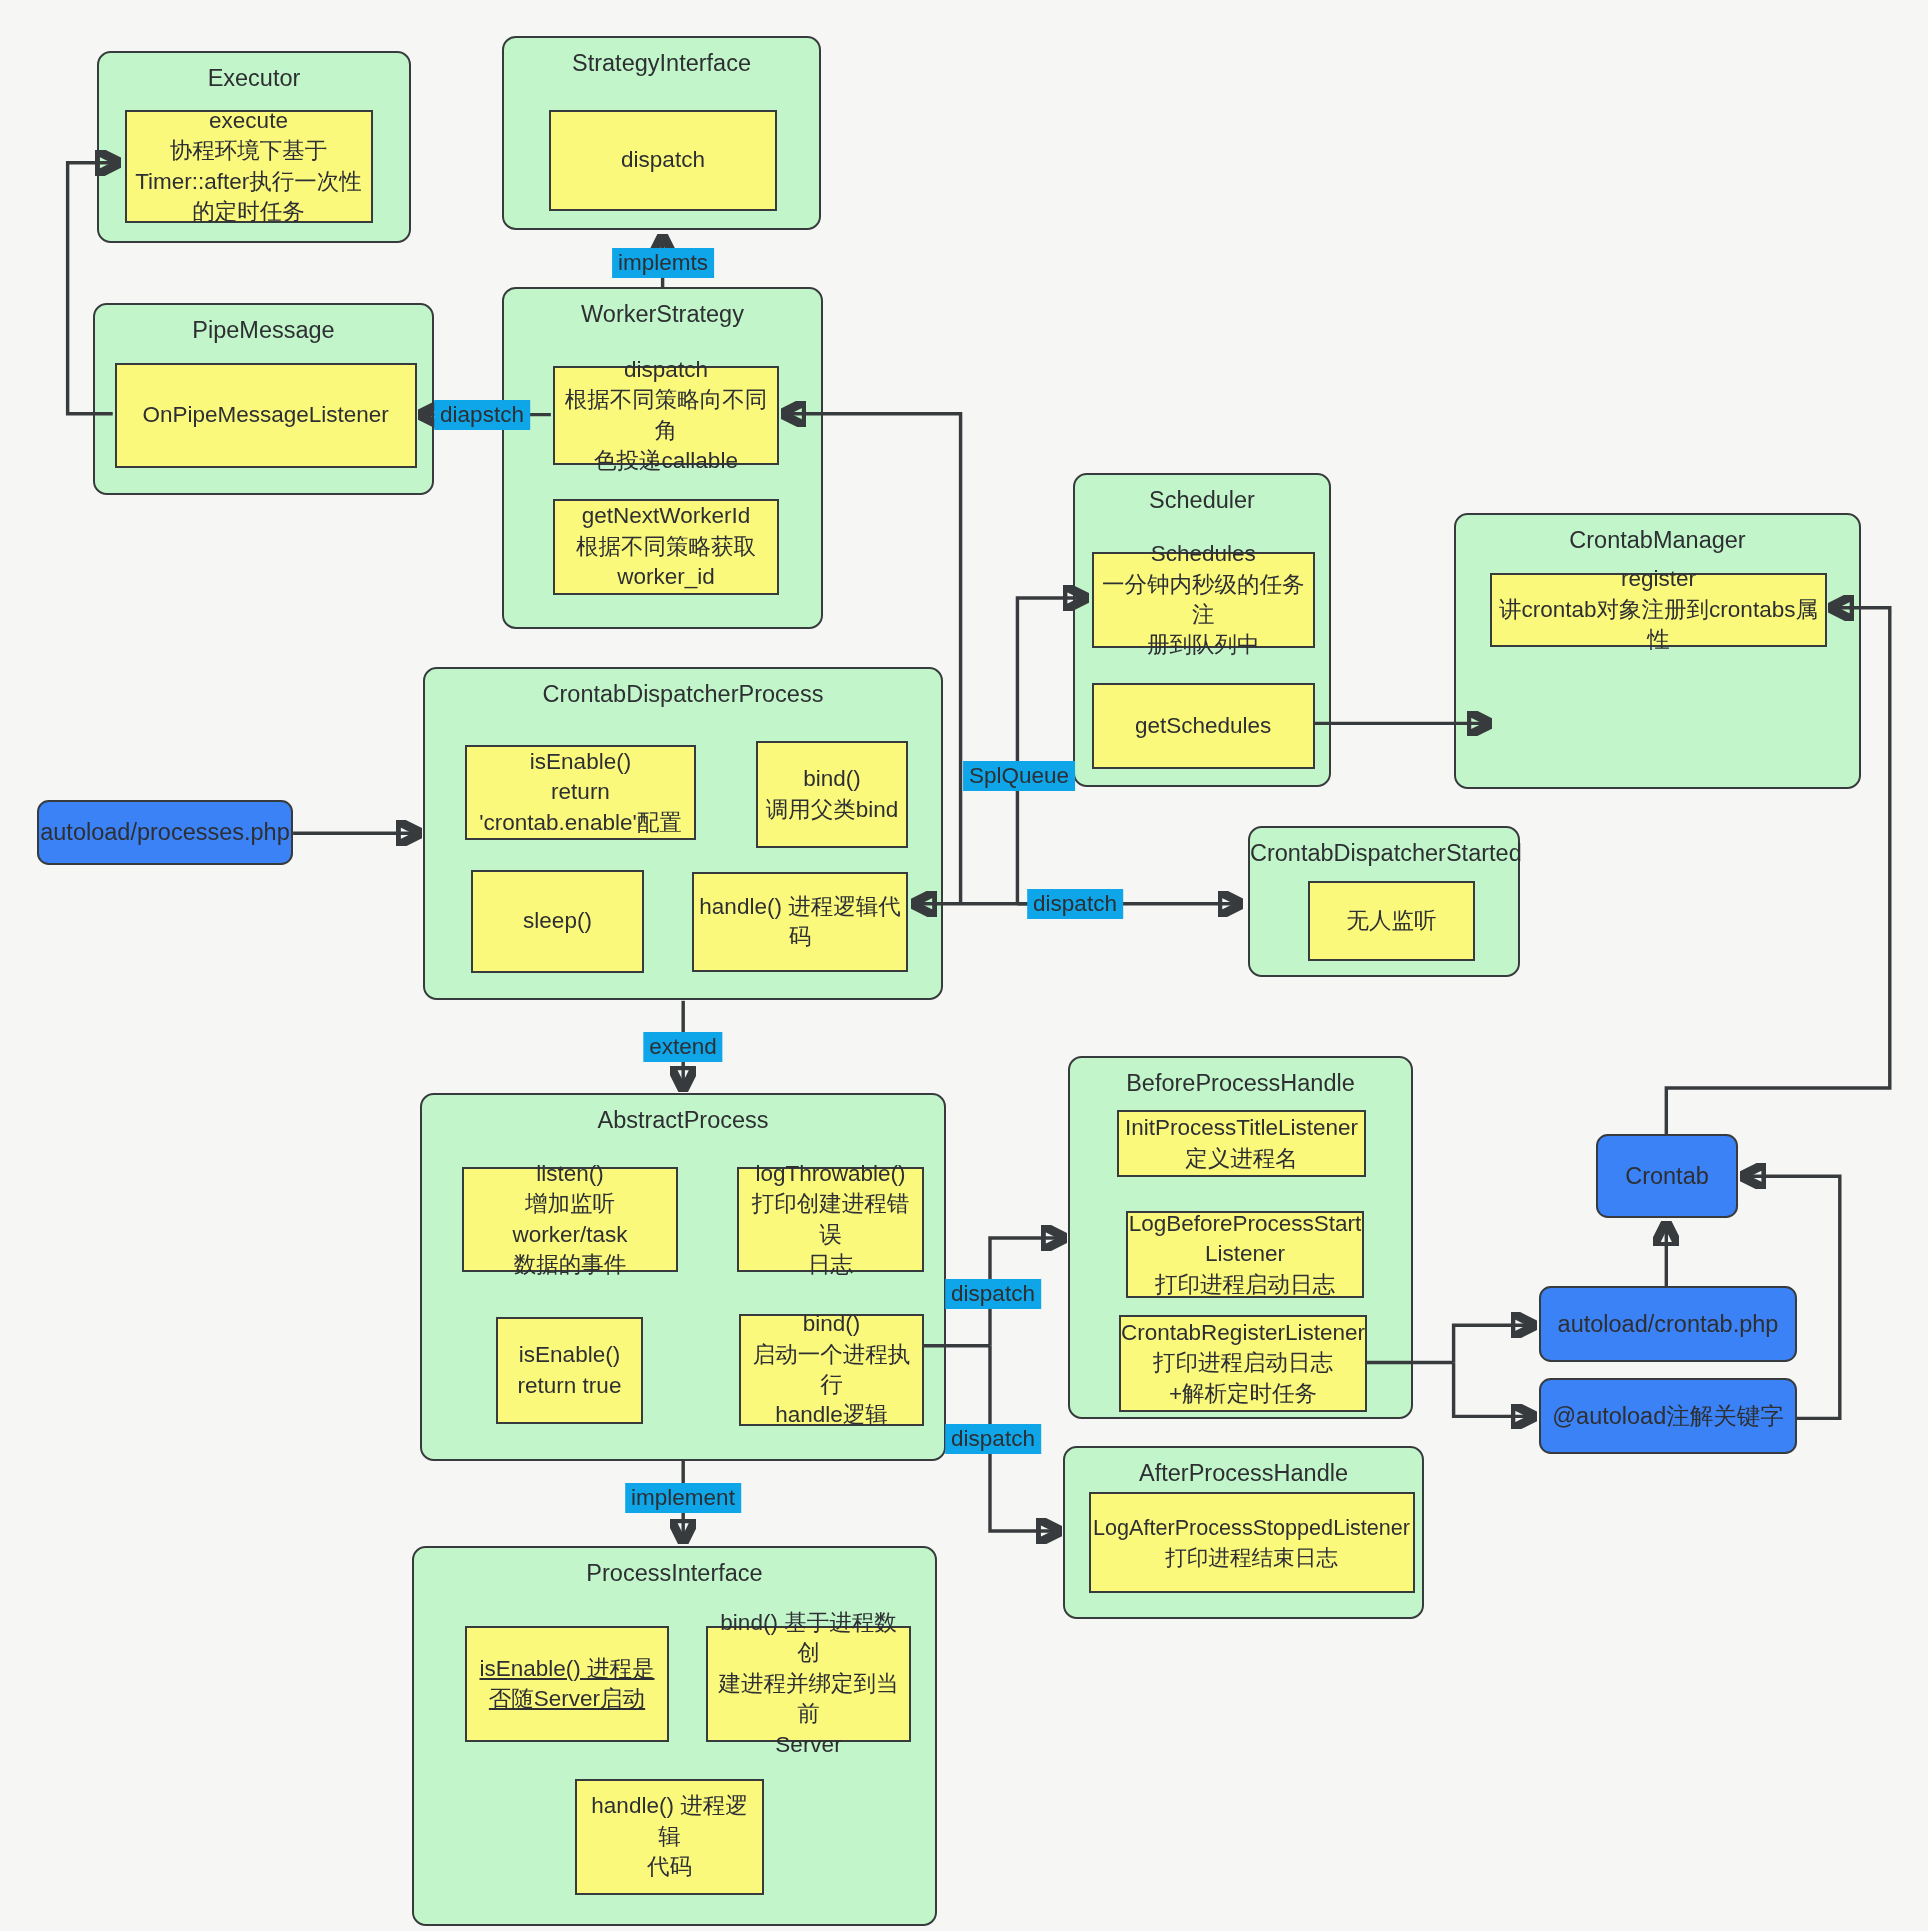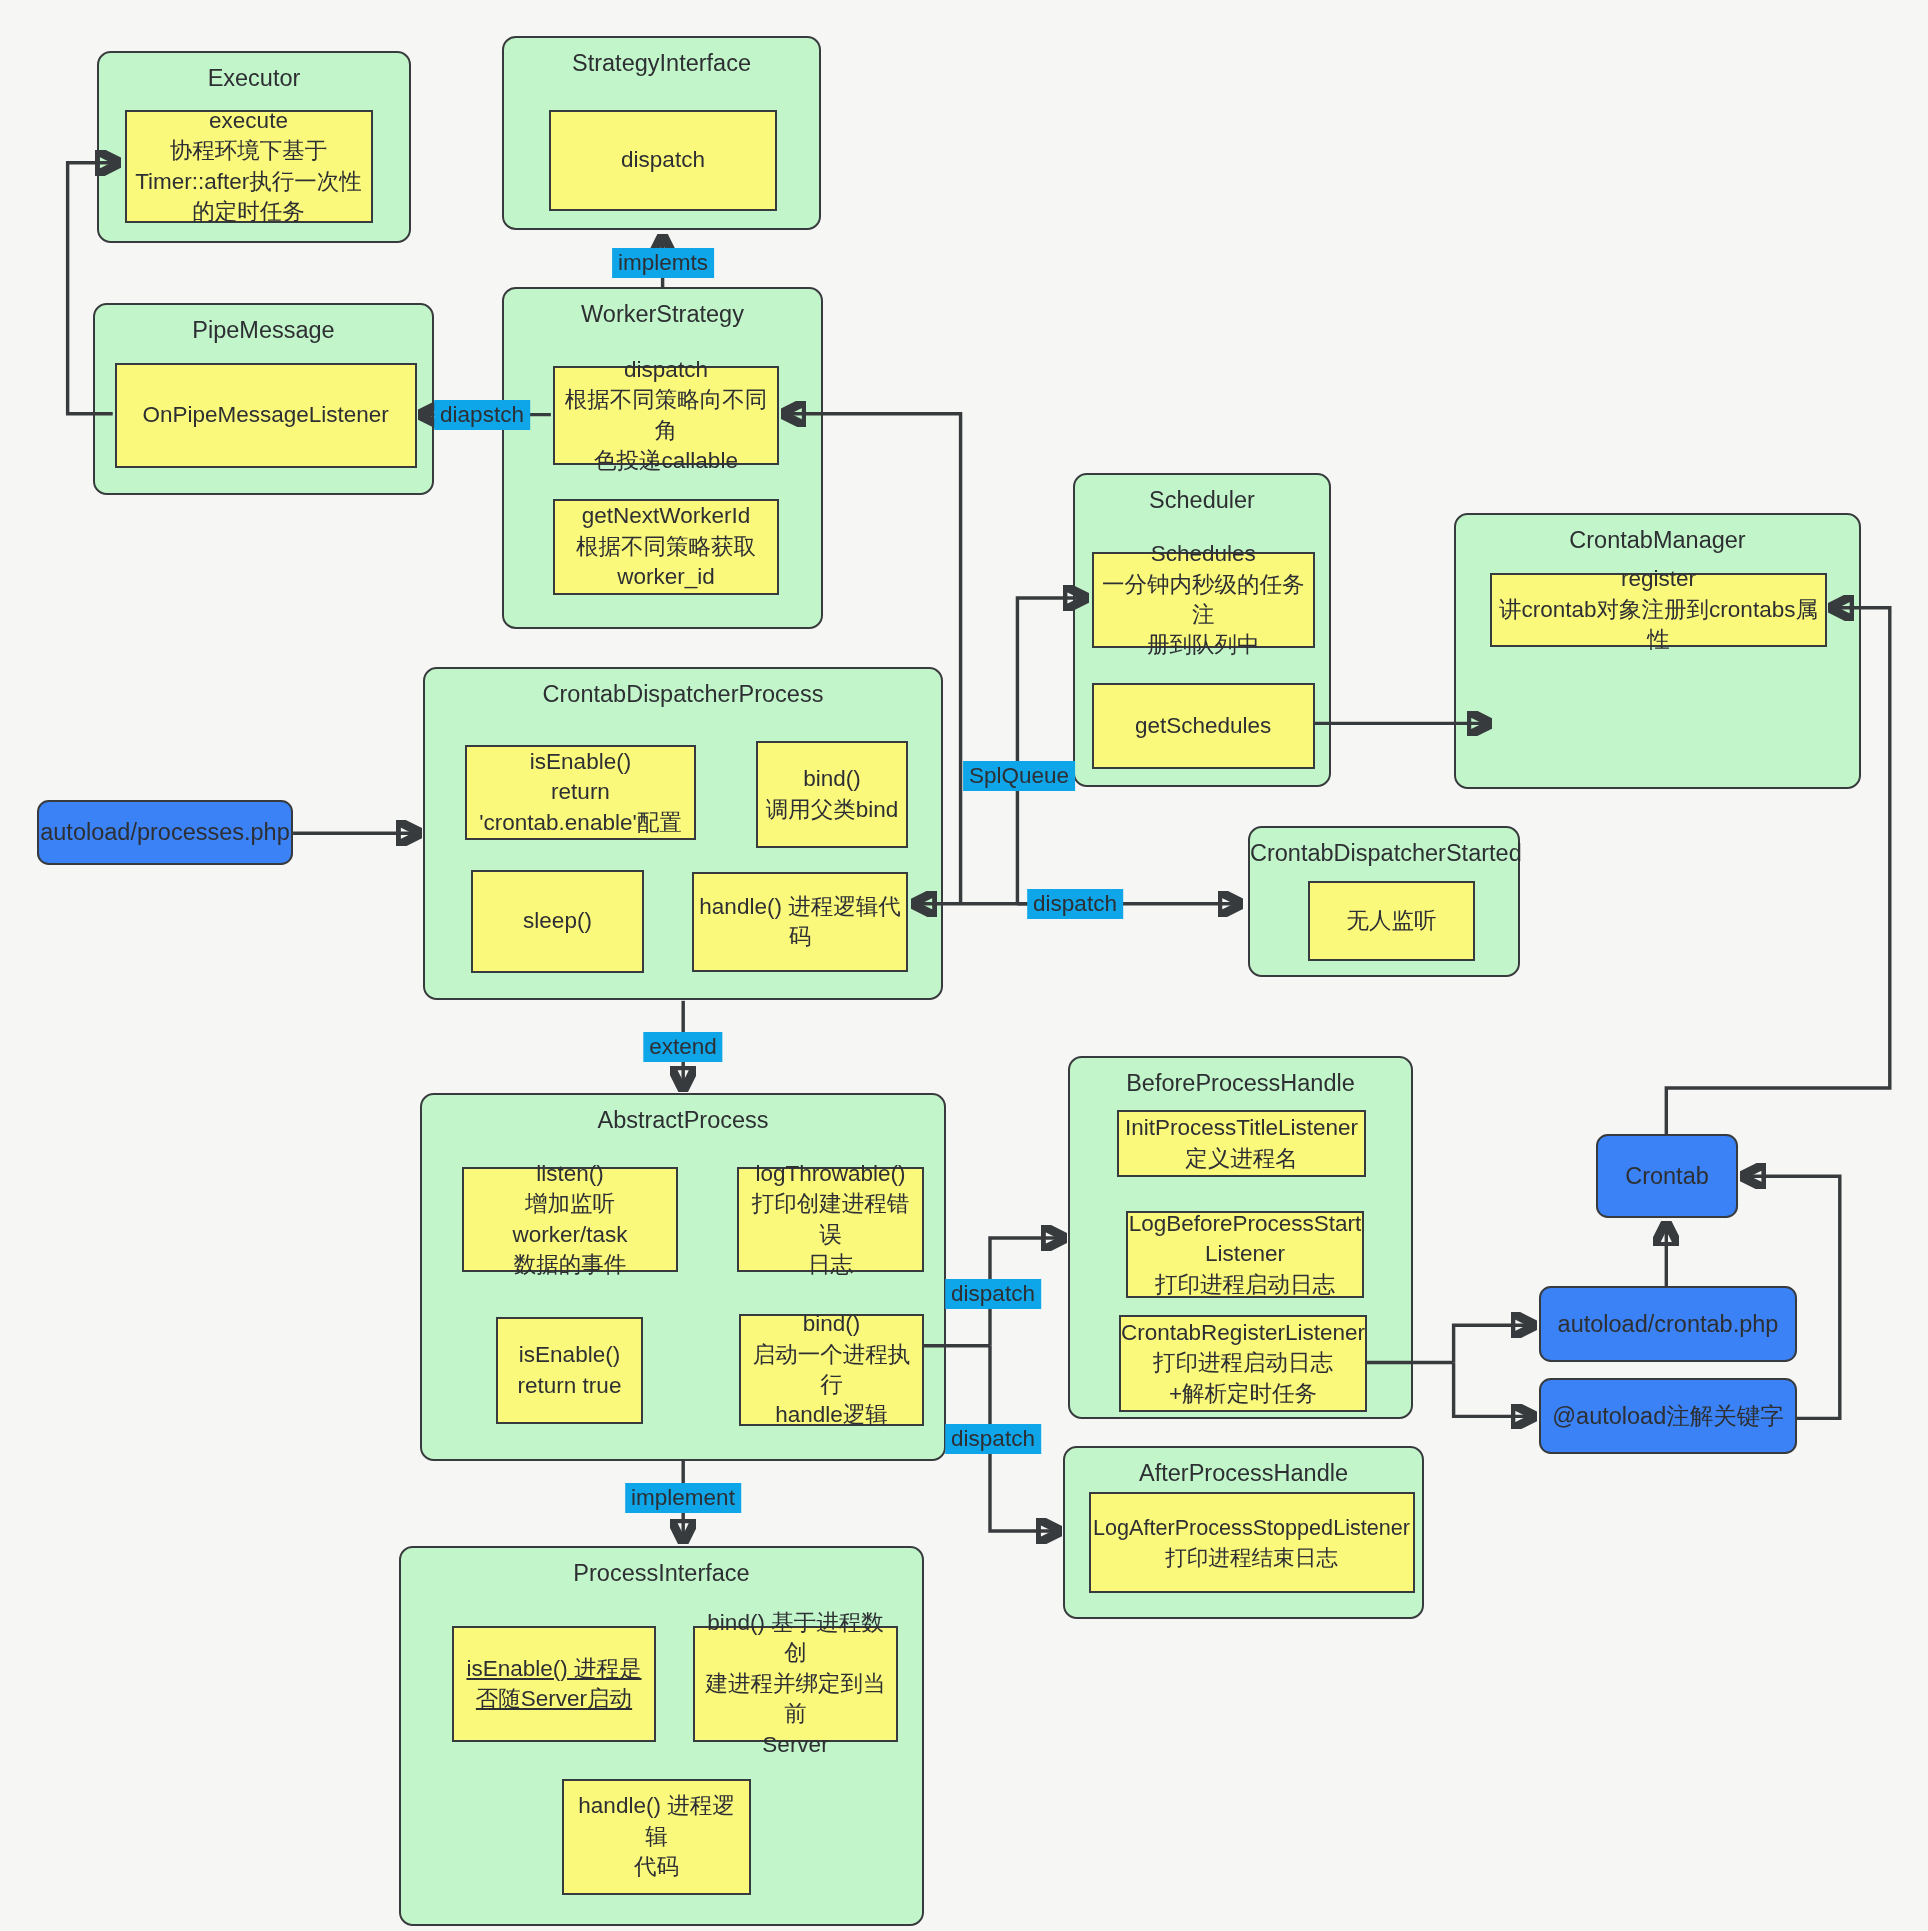--- a/index.html
+++ b/index.html
@@ -155,21 +155,21 @@
 打印进程启动日志
 +解析定时任务</div>
 </div>
 
 <div class="cls" style="left:1063px;top:1446px;width:361px;height:173px;">
   <div class="cls-title">AfterProcessHandle</div>
   <div class="method" style="left:23.5px;top:44px;width:326px;height:101px;font-size:21.6px;">LogAfterProcessStoppedListener
 打印进程结束日志</div>
 </div>
 
-<div class="cls" style="left:399px;top:1546px;width:525px;height:380px;">
+<div class="cls" style="left:412px;top:1546px;width:525px;height:380px;">
   <div class="cls-title">ProcessInterface</div>
   <div class="method" style="left:51px;top:78px;width:204px;height:116px;text-decoration:underline;">isEnable() 进程是
 否随Server启动</div>
   <div class="method" style="left:292px;top:78px;width:205px;height:116px;">bind() 基于进程数创
 建进程并绑定到当前
 Server</div>
   <div class="method" style="left:161px;top:231px;width:189px;height:116px;">handle() 进程逻辑
 代码</div>
 </div>
 

